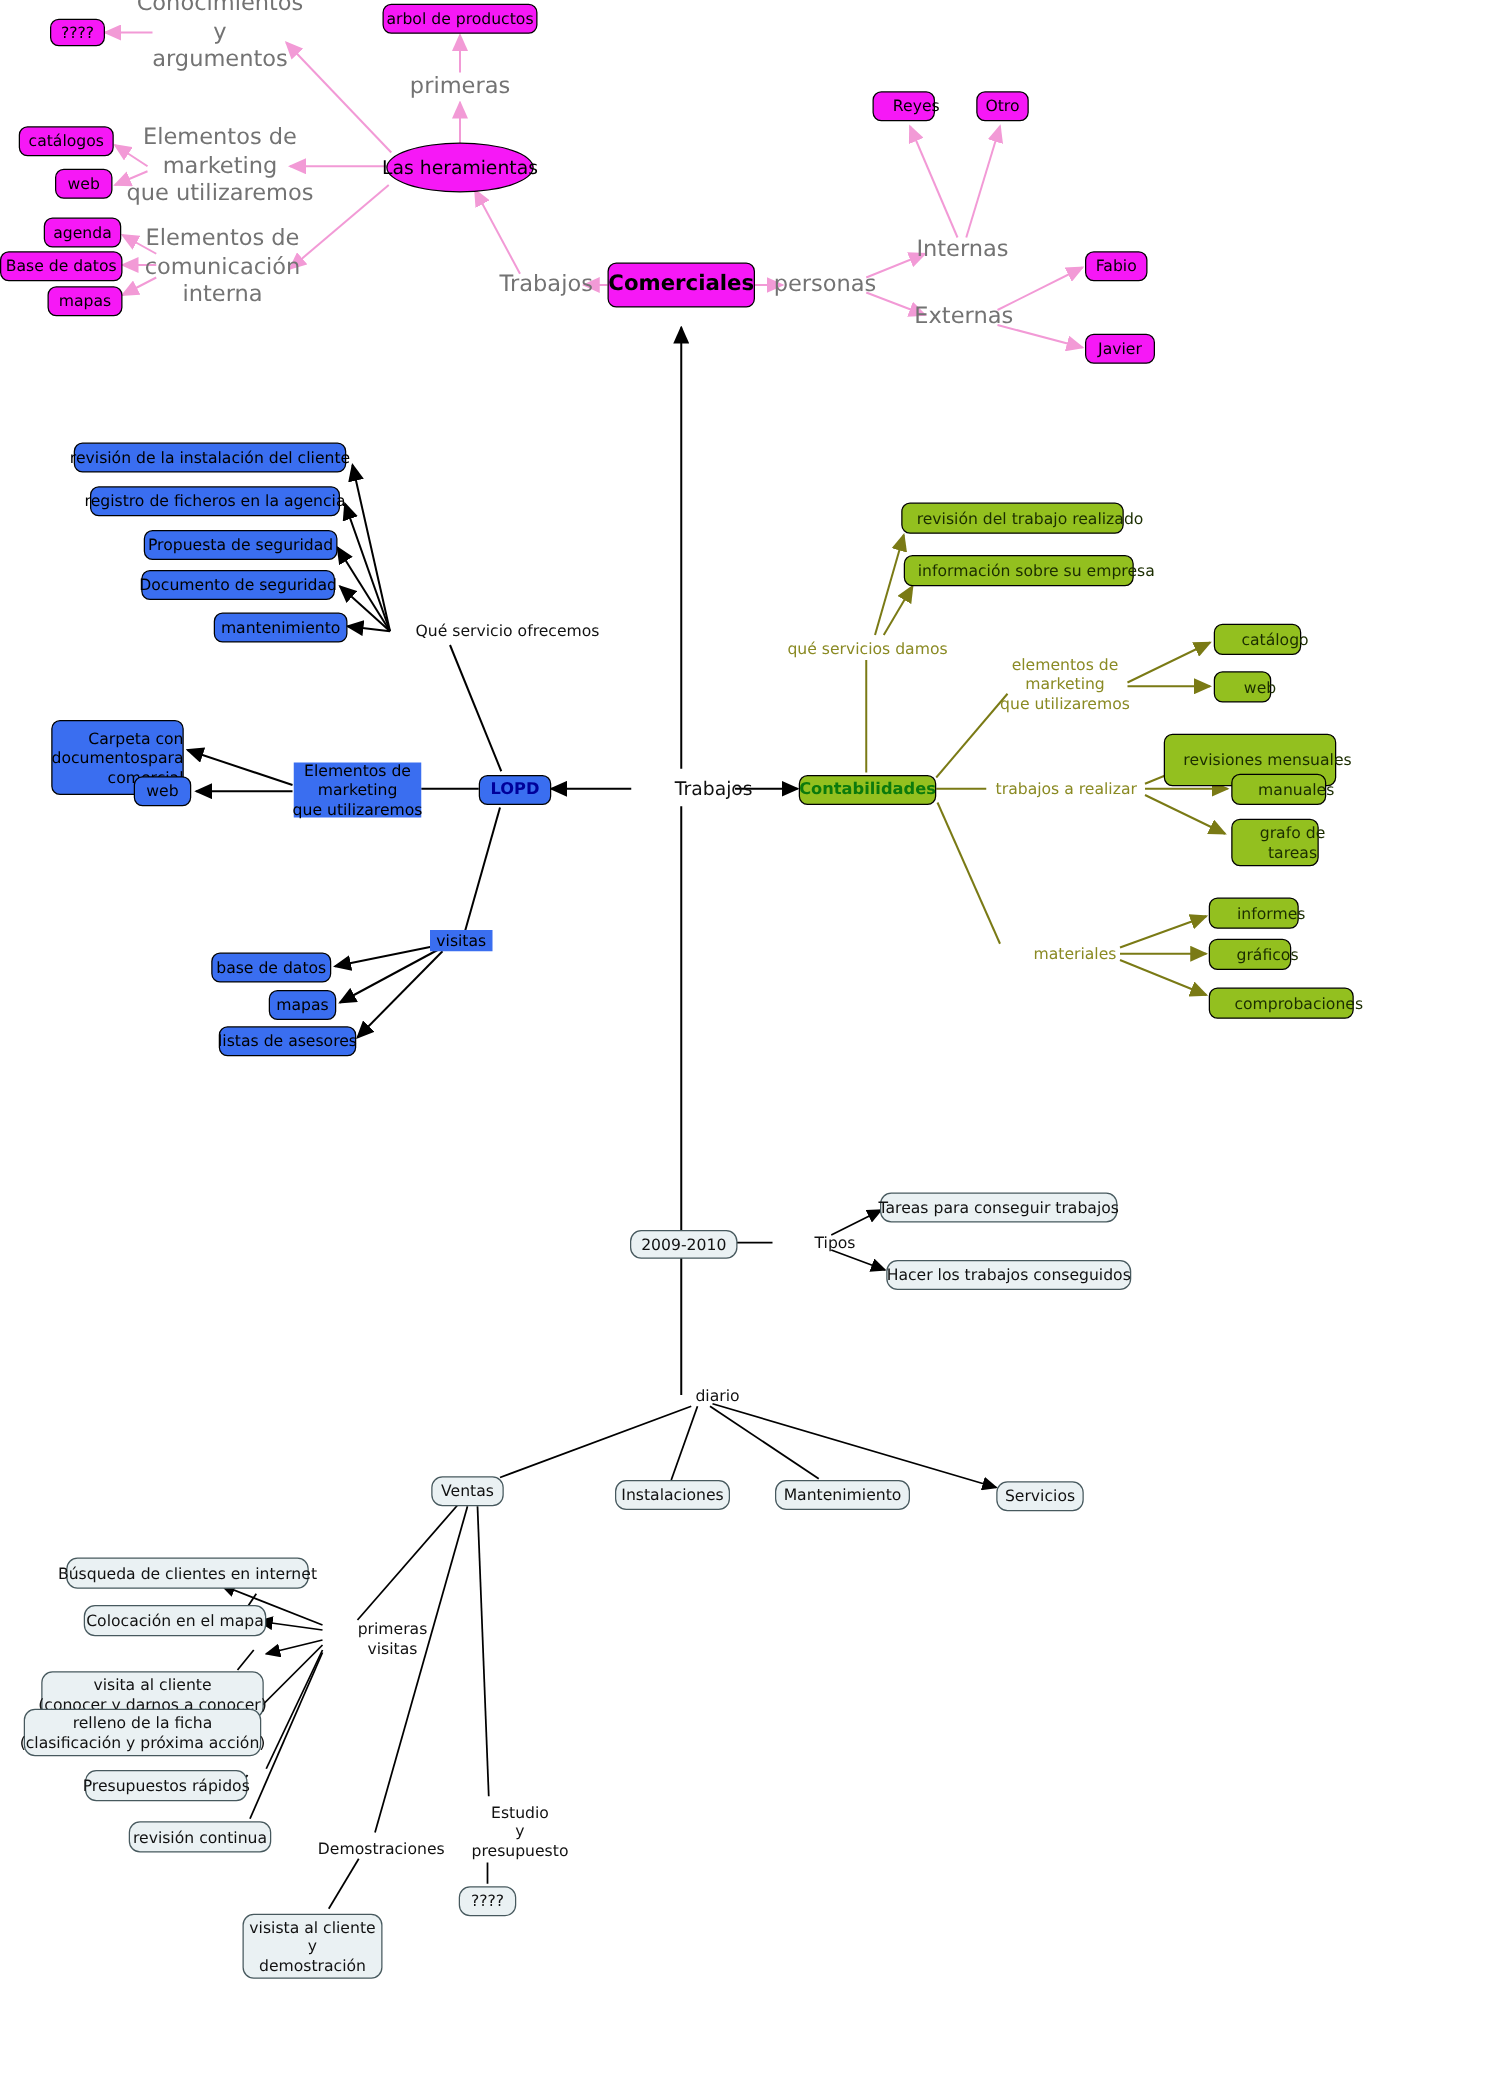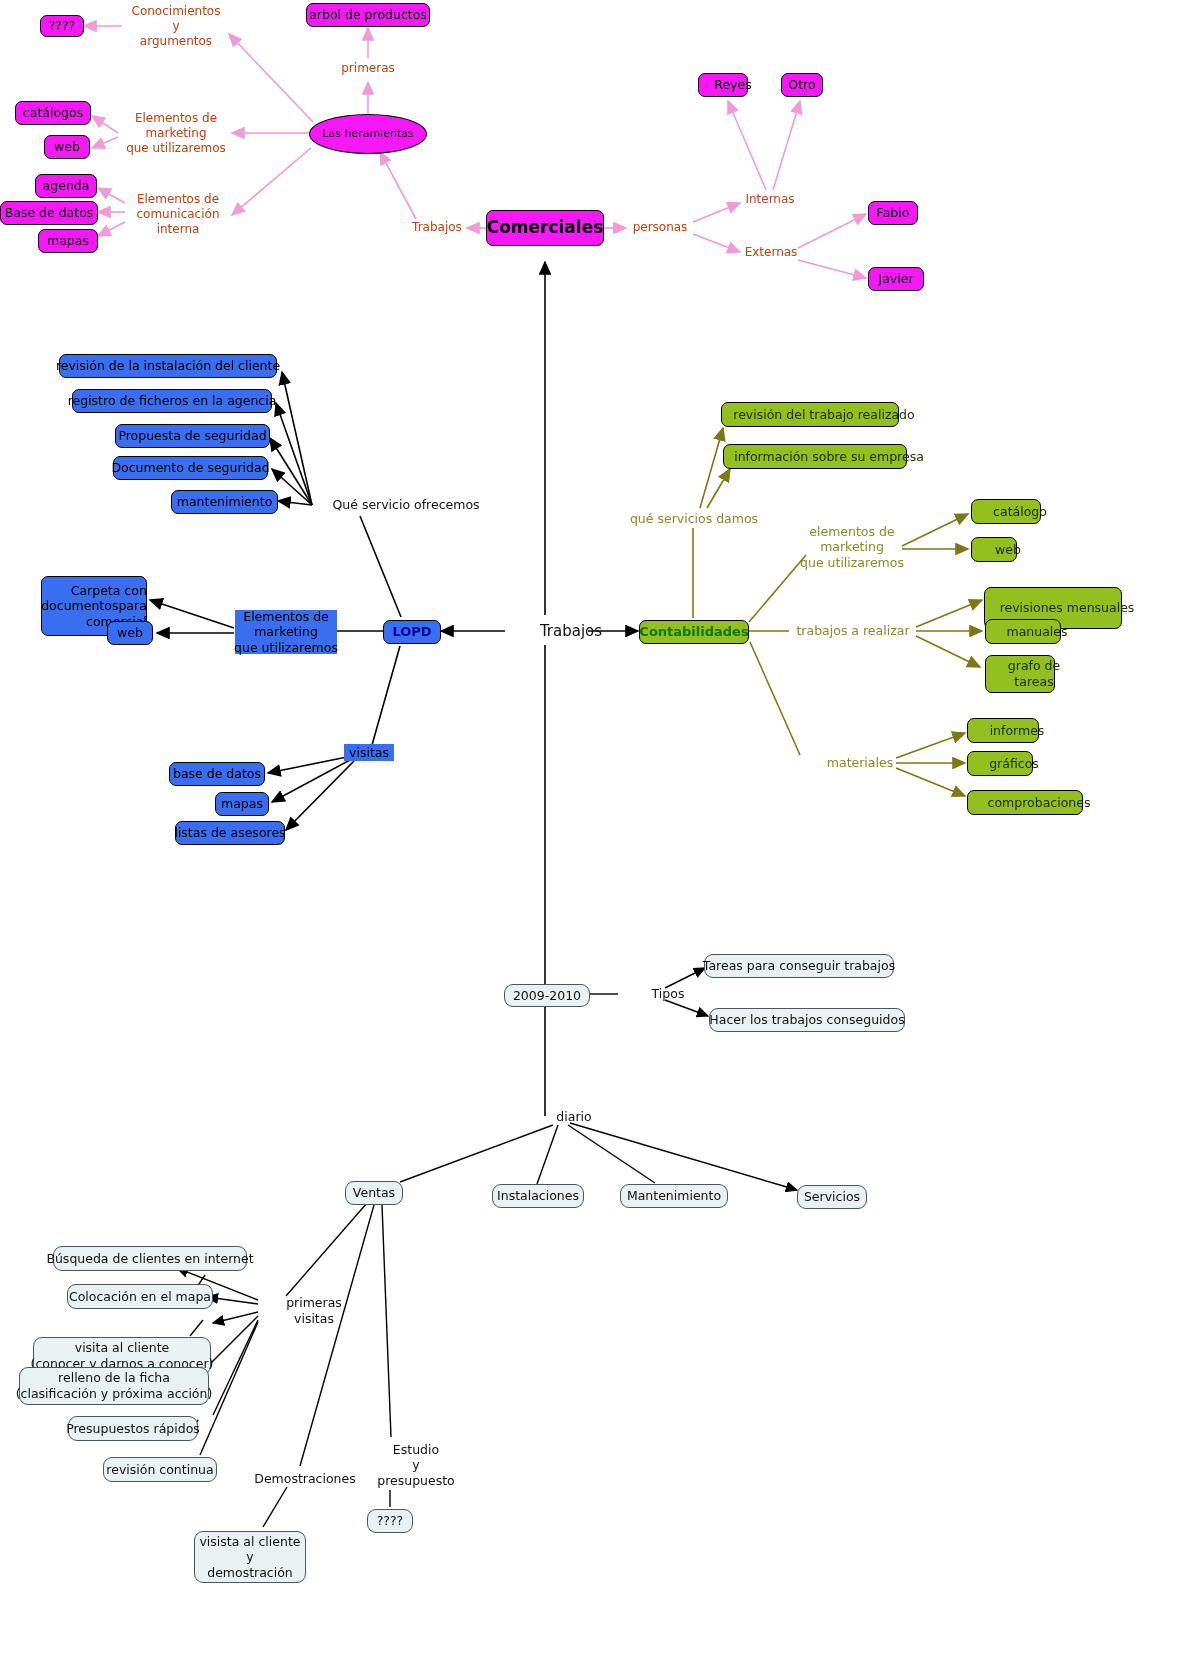--- a/index.html
+++ b/index.html
@@ -41,31 +41,31 @@
     border: 1px solid #000000;
     border-radius: 7px;
     color: #000000;
     font-size: 12.5px;
   }
   .n-magenta-ellipse {
     background: #f618f6;
     border: 1px solid #000000;
     border-radius: 50%;
     color: #000000;
-    font-size: 11px;
+    font-size: 15px;
   }
   .n-magenta-root {
     background: #f618f6;
     border: 1px solid #000000;
     border-radius: 7px;
     color: #000000;
     font-size: 17px;
     font-weight: bold;
   }
-  .lbl-magenta { color: #c2410c; font-size: 12px; background: transparent; }
+  .lbl-magenta { color: #737373; font-size: 18px; background: transparent; }
 
   
   .n-blue {
     background: #3a6ef0;
     border: 1px solid #000000;
     border-radius: 7px;
     color: #000000;
     font-size: 12.5px;
   }
   .n-blue-sq {
@@ -349,21 +349,21 @@
 
   <div class="node lbl-olive" style="left:800px; top:524px; width:104px; height:46px; line-height:1.25;">elementos de
 marketing
 que utilizaremos</div>
 
   <div class="node n-green" style="left:971px; top:499px; width:70px; height:25px;">catálogo</div>
   <div class="node n-green" style="left:971px; top:537px; width:46px; height:25px;">web</div>
 
   <div class="node lbl-olive" style="left:793px; top:622px; width:120px; height:18px;">trabajos a realizar</div>
 
-  <div class="node n-green" style="left:984px; top:587px; width:138px; height:42px;">revisiones mensuales</div>
+  <div class="node n-green" style="left:931px; top:587px; width:138px; height:42px;">revisiones mensuales</div>
   <div class="node n-green" style="left:985px; top:619px; width:76px; height:25px;">manuales</div>
   <div class="node n-green" style="left:985px; top:655px; width:70px; height:38px; line-height:1.25;">grafo de
 tareas</div>
 
   <div class="node lbl-olive" style="left:824px; top:754px; width:72px; height:18px;">materiales</div>
 
   <div class="node n-green" style="left:967px; top:718px; width:72px; height:25px;">informes</div>
   <div class="node n-green" style="left:967px; top:751px; width:66px; height:25px;">gráficos</div>
   <div class="node n-green" style="left:967px; top:790px; width:116px; height:25px;">comprobaciones</div>
 

